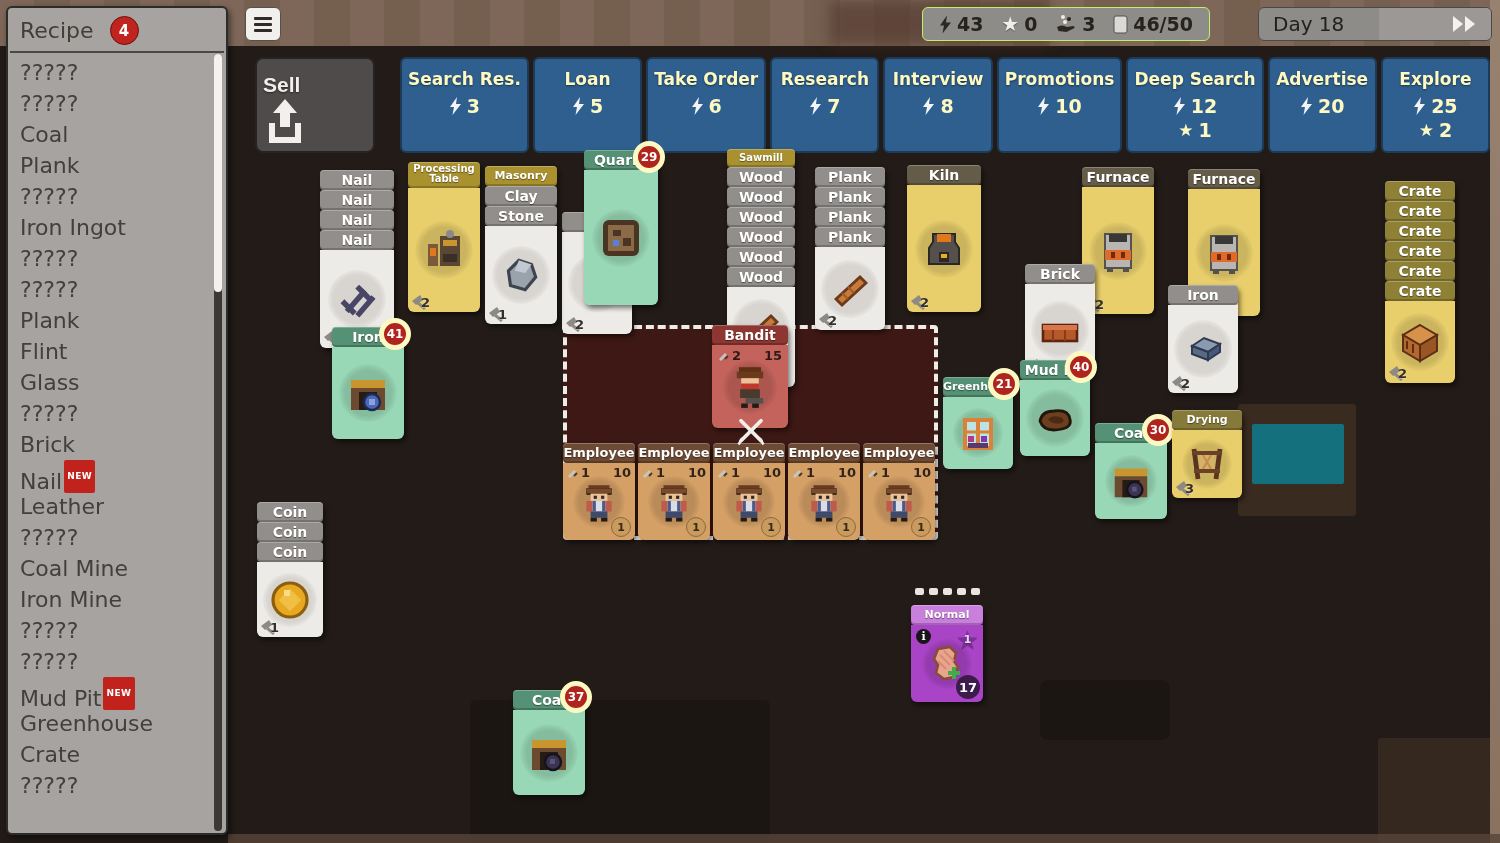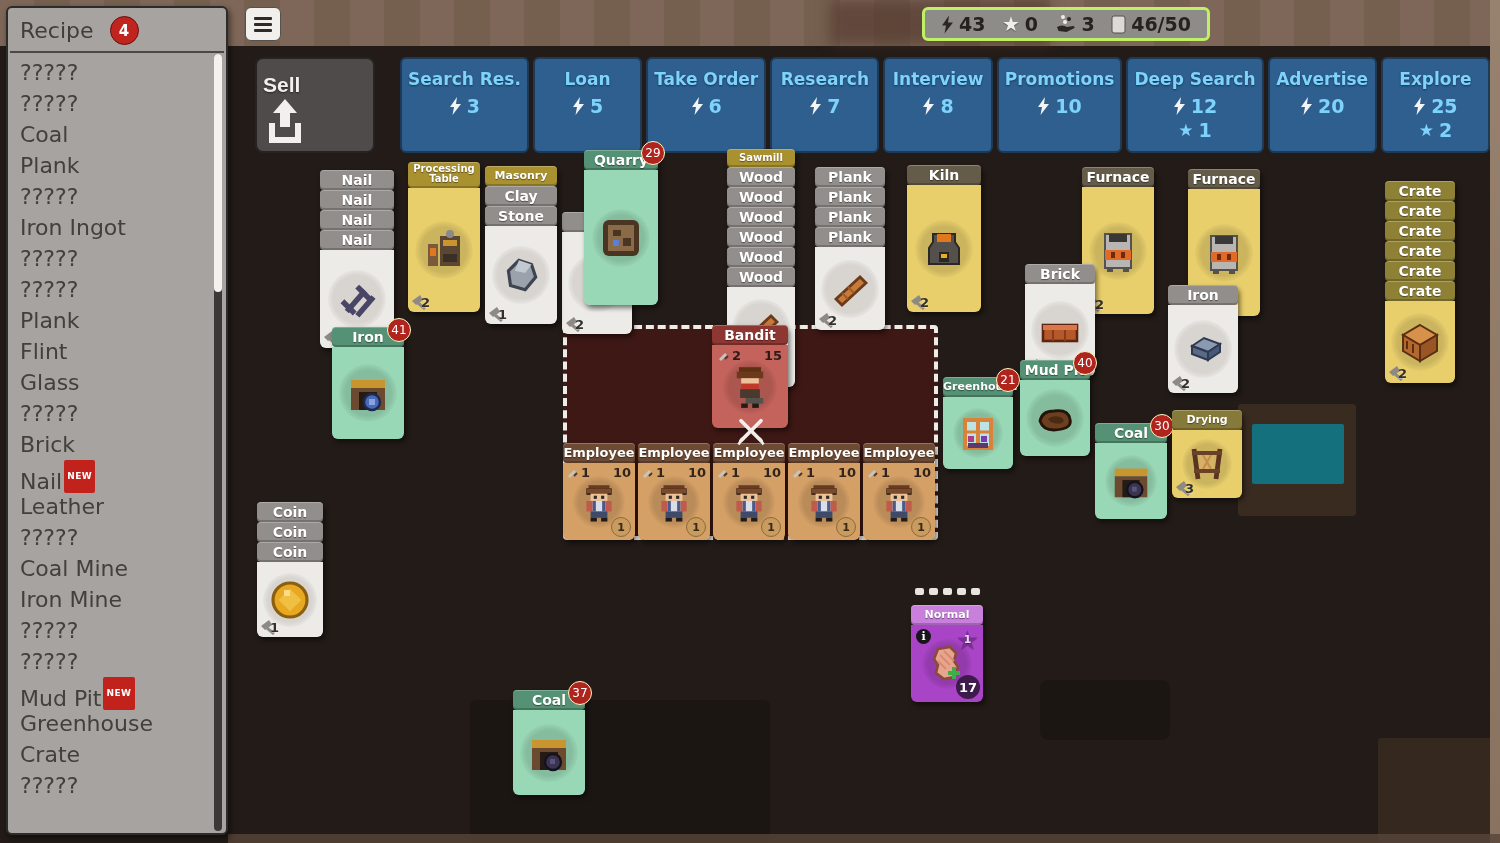--- a/index.html
+++ b/index.html
@@ -36,27 +36,27 @@
   
   .menu-btn{position:absolute;left:245px;top:7px;width:34px;height:32px;background:#f2f0ed;border:1px solid #55514d;
     border-radius:6px;display:flex;flex-direction:column;justify-content:center;align-items:center;gap:3px;cursor:pointer;}
   .menu-btn i{display:block;width:18px;height:3px;background:#2e2b28;border-radius:1px;}
 
   .sell-btn{position:absolute;left:255px;top:57px;width:120px;height:96px;background:#4e4b4a;border:2px solid #262423;
     border-radius:8px;box-sizing:border-box;color:#f2f0ed;text-align:left;cursor:pointer;}
   .sell-label{display:block;font-size:21px;font-weight:bold;margin-top:8px;text-shadow:0 1px 2px rgba(0,0,0,.5);}
   .actions{position:absolute;left:400px;top:57px;width:1090px;height:96px;display:flex;gap:4px;}
   .action-btn{flex:1;background:#2e5f8e;border:2px solid #1d3a57;border-radius:6px;box-sizing:border-box;
-    color:#7dd3fc;display:flex;flex-direction:column;align-items:center;padding-top:10px;gap:6px;cursor:pointer;
+    color:#fef9c3;display:flex;flex-direction:column;align-items:center;padding-top:10px;gap:6px;cursor:pointer;
     font-family:inherit;}
   .action-label{font-size:17px;font-weight:bold;text-shadow:0 1px 2px rgba(0,0,0,.45);white-space:nowrap;}
   .action-cost{display:flex;align-items:center;gap:5px;font-size:19px;font-weight:bold;}
   .star-glyph{font-size:17px;line-height:1;}
 
-  .status-pill{position:absolute;left:922px;top:7px;width:288px;height:34px;background:#8e8c89;border:3px solid #bef264;
+  .status-pill{position:absolute;left:922px;top:7px;width:288px;height:34px;background:#8e8c89;border:1px solid #bef264;
     border-radius:6px;box-sizing:border-box;display:flex;align-items:center;justify-content:space-between;padding:0 16px;}
   .status-item{display:flex;align-items:center;gap:5px;font-size:19px;font-weight:bold;color:#26231f;}
   .status-star{color:#f0eeeb;text-shadow:0 1px 1px rgba(0,0,0,.4);font-size:20px;font-weight:normal;}
   .day-pill{position:absolute;left:1258px;top:7px;width:234px;height:34px;background:#8e8c89;border:1px solid #4b4845;
     border-radius:6px;box-sizing:border-box;display:flex;align-items:center;overflow:hidden;}
   .day-label{flex:1;padding-left:14px;font-size:20px;font-weight:500;color:#23211f;}
   .day-ff{width:112px;height:100%;background:#9b9895;display:flex;align-items:center;justify-content:flex-end;
     padding-right:12px;box-sizing:border-box;cursor:pointer;}
 
   
@@ -78,21 +78,21 @@
   .green-b{background:#99d8b6;}
   .emp-b{background:#d5a066;}
   .bandit-b{background:#c4635b;}
   .order-b{background:#a944c6;}
   .iconc{width:58px;height:58px;border-radius:50%;display:flex;align-items:center;justify-content:center;}
   .circ-grey{background:radial-gradient(circle,#d8d5d1 58%,rgba(216,213,209,0) 76%);}
   .circ-dark{background:radial-gradient(circle,rgba(0,0,0,.13) 55%,rgba(0,0,0,0) 74%);}
   .val{position:absolute;left:3px;bottom:2px;display:flex;align-items:flex-end;}
   .val span{margin-left:-7px;font-size:13px;font-weight:bold;color:#33302c;text-shadow:0 1px 0 rgba(255,255,255,.35);}
   .cnt-badge{position:absolute;top:-9px;right:-7px;width:22px;height:22px;border-radius:50%;background:#b0241e;
-    border:1px solid #fef9c3;color:#fff;font-size:12px;font-weight:normal;display:flex;align-items:center;justify-content:center;z-index:6;}
+    border:5px solid #fef9c3;color:#fff;font-size:12px;font-weight:bold;display:flex;align-items:center;justify-content:center;z-index:6;}
   .stat{position:absolute;font-size:13px;font-weight:bold;color:#32231c;display:flex;align-items:center;gap:2px;}
   .wage{position:absolute;right:4px;bottom:3px;width:18px;height:18px;border-radius:50%;background:#c99b5f;
     border:1px solid #8a6a3a;color:#3a2a16;font-size:11px;font-weight:bold;display:flex;align-items:center;justify-content:center;}
 
   .battle-zone{position:absolute;left:563px;top:325px;width:375px;height:215px;border:4px dashed #efece7;
     background:rgba(90,22,18,.5);border-radius:4px;box-sizing:border-box;z-index:1;}
   .swords{position:absolute;left:735px;top:417px;z-index:5;}
   .emp-row{position:absolute;left:563px;top:443px;display:flex;gap:3px;z-index:3;}
   .emp-card{position:relative;width:72px;height:97px;border-radius:6px;box-shadow:2px 3px 5px rgba(0,0,0,.5);
     display:flex;flex-direction:column;}
@@ -347,20 +347,31 @@
       <span>3</span>
     </span>
     <span class="status-item">
       <svg width="15" height="19" viewBox="0 0 15 19">
           <rect x="1" y="1" width="13" height="17" rx="2" fill="#dcdad7" stroke="#55514d"></rect>
         </svg>
       <span>46/50</span>
     </span>
   </div>
 
+  <div class="day-pill">
+    <span class="day-label">Day 18</span>
+    <span class="day-ff">
+      <svg width="28" height="20" viewBox="0 0 28 20">
+          <g fill="#f4f2ef">
+            <polygon points="2,2 12,10 2,18"></polygon>
+            <polygon points="14,2 24,10 14,18"></polygon>
+          </g>
+        </svg>
+    </span>
+  </div>
 
   <div class="card" style="left:320px;top:170px;width:74px;height:178px;">
     <div class="hrow grey">Nail</div>
     <div class="hrow grey">Nail</div>
     <div class="hrow grey">Nail</div>
     <div class="hrow grey">Nail</div>
     <div class="cbody white-b">
       <span class="iconc circ-grey">
         <svg width="42" height="42" viewBox="0 0 20 20">
             <g stroke="#494566" stroke-width="2.6" stroke-linecap="square">

